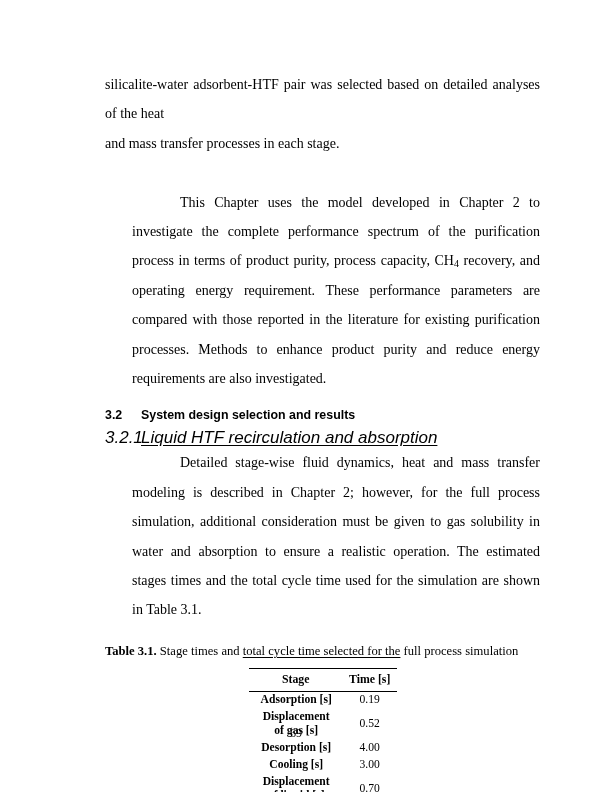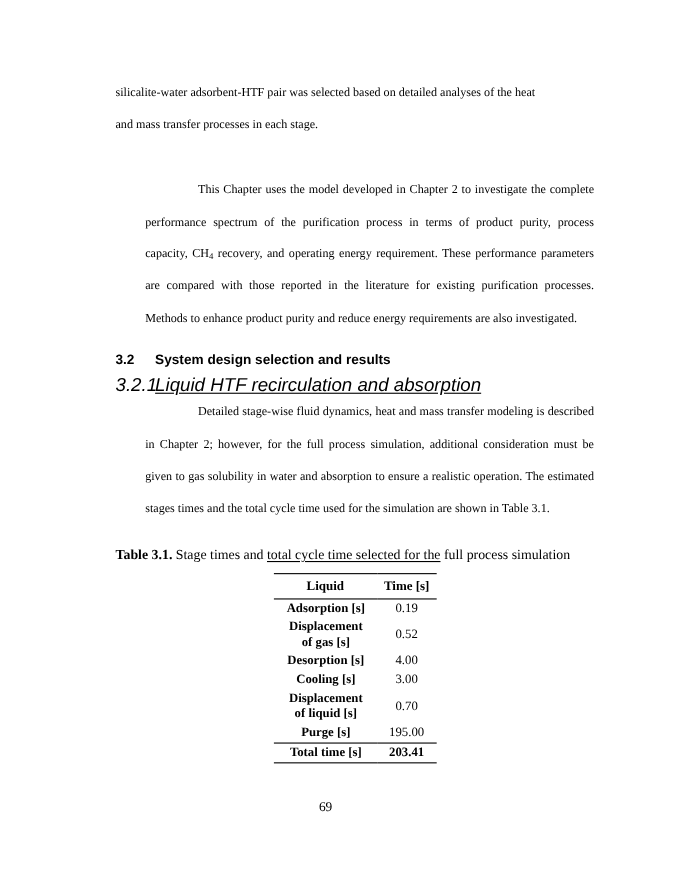--- a/index.html
+++ b/index.html
@@ -27,21 +27,21 @@
   .content {
     position: absolute;
     left: 105px;
     top: 70px;
     width: 435px;
   }
 
   
   p.body-par {
     margin: 0;
-    font-size: 11px;
+    font-size: 14px;
     line-height: 29.4px;
     text-align: justify;
     text-justify: inter-word;
     -webkit-hyphens: none;
     hyphens: none;
   }
   p.body-par.indent {
     text-indent: 48px;
     margin-left: 27px;
   }
@@ -195,21 +195,21 @@
     <p class="body-par indent" style="margin-top:2px;">Detailed stage-wise fluid dynamics, heat and mass transfer modeling is described in Chapter 2; however, for the full process simulation, additional consideration must be given to gas solubility in water and absorption to ensure a realistic operation. The estimated stages times and the total cycle time used for the simulation are shown in Table 3.1.</p>
 
     <div style="height:18px;"></div>
 
     <p class="tbl-caption"><span class="bold">Table 3.1.</span><span> Stage times and </span><span class="uline">total cycle time selected for the</span><span> full process simulation</span></p>
 
     <div class="tbl-wrap">
       <table class="stage-table">
         <thead>
           <tr>
-            <th class="h-stage">Liquid</th>
+            <th class="h-stage">Stage</th>
             <th class="h-time">Time [s]</th>
           </tr>
         </thead>
         <tbody id="table-body">
             <tr>
               <td class="stage-cell">Adsorption [s]</td>
               <td class="time-cell">0.19</td>
             </tr>
             <tr>
               <td class="stage-cell">

